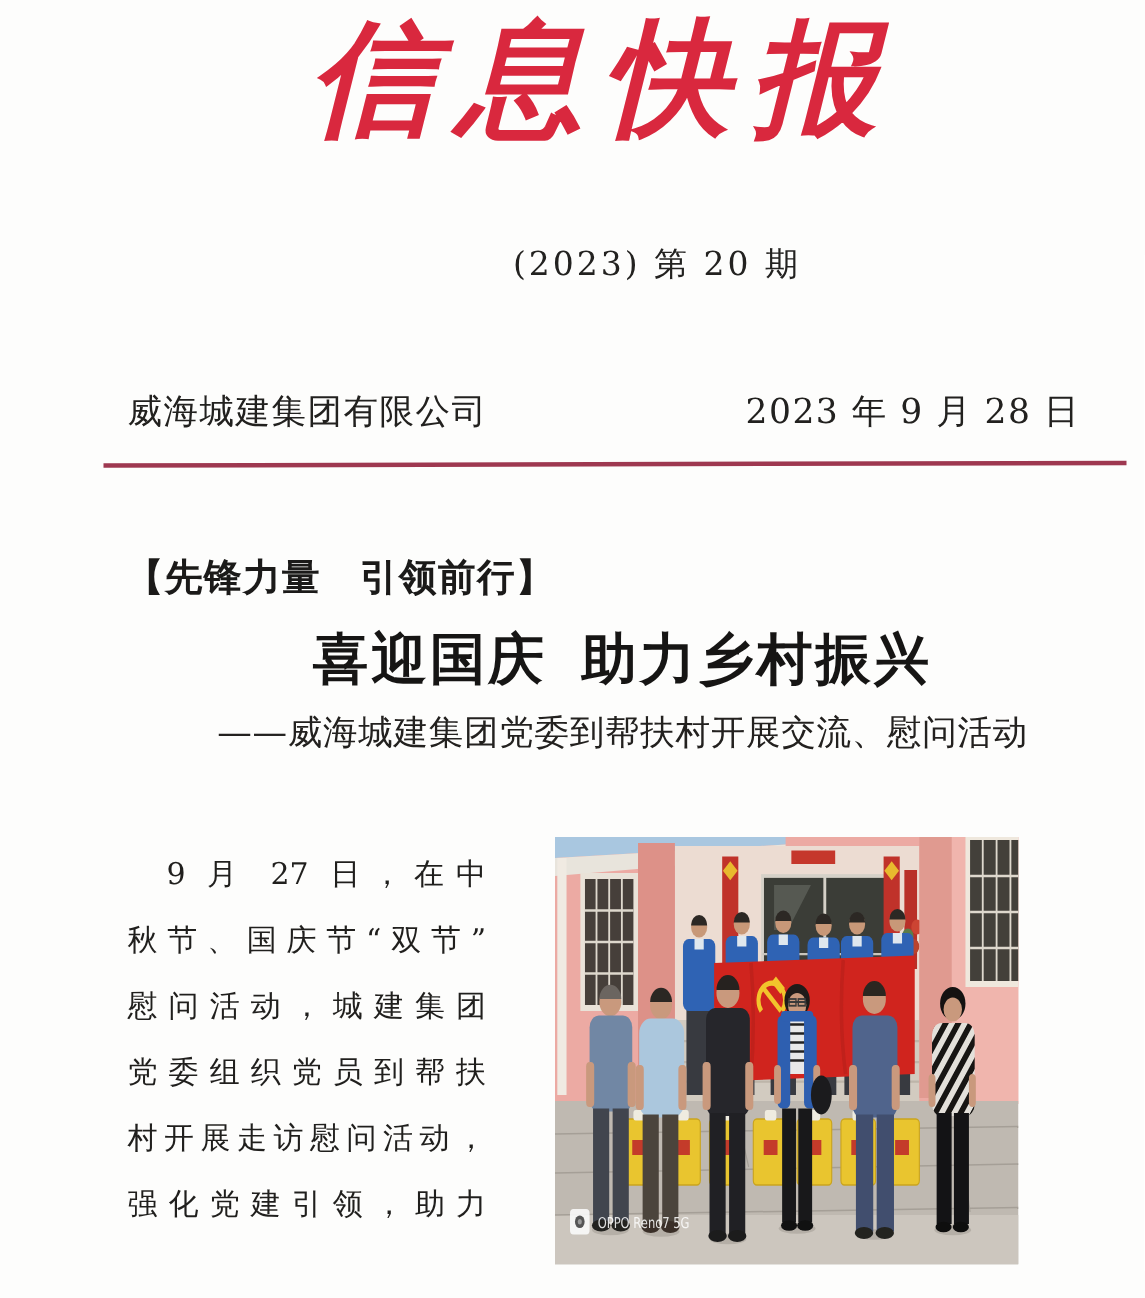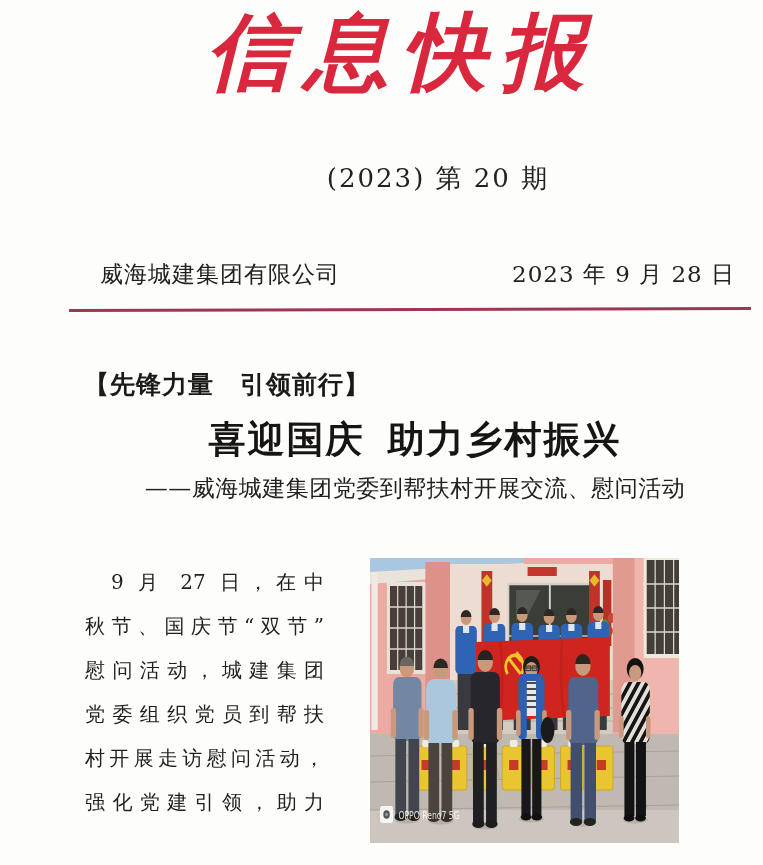--- a/index.html
+++ b/index.html
@@ -9,24 +9,24 @@
     overflow:hidden; font-family:"DejaVu Serif", serif; color:#1e1d1c;
   }
   .masthead-title {
     position:absolute; top:-10px; left:80px; width:645px; height:124px;
     line-height:124px; text-align:center;
     font-family:"DejaVu Serif", serif; font-weight:bold; font-style:italic;
     font-size:84px; letter-spacing:14px; color:#d9283e; white-space:nowrap;
   }
   .issue-line {
     position:absolute; top:161px; left:113px; width:650px; text-align:center;
-    font-size:26px; letter-spacing:2px; color:#232220;
+    font-size:22px; letter-spacing:2px; color:#232220;
   }
   .meta-row {
-    position:absolute; top:259px; left:100px; width:635px;
+    position:absolute; top:259px; left:85px; width:635px;
     display:flex; justify-content:space-between; align-items:baseline;
   }
   .company-name { font-family:"DejaVu Sans", sans-serif; font-size:23px; letter-spacing:1px; color:#22211f; }
   .publish-date { font-family:"DejaVu Serif", serif; font-size:23px; letter-spacing:1px; color:#22211f; }
   .red-divider {
     position:absolute; top:308px; left:69px; width:682px; height:3px;
     background:#9e3850; transform:rotate(-0.15deg);
   }
   .section-header {
     position:absolute; top:368px; left:84px;

